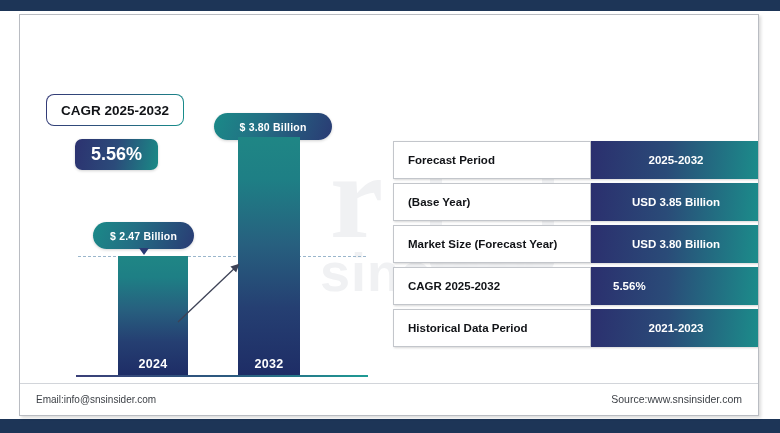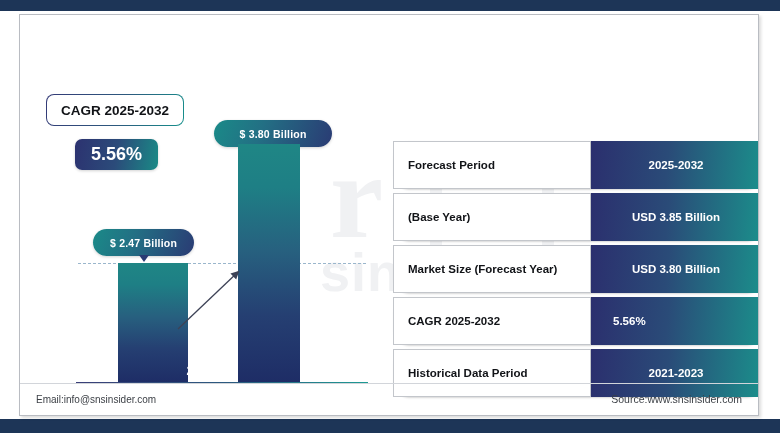--- a/index.html
+++ b/index.html
@@ -56,42 +56,42 @@
 
   .cagr-badge{
     position:absolute;left:55px;top:124px;width:83px;height:31px;border-radius:7px;
     background:linear-gradient(100deg,#2c3270 0%,#2b4b7a 50%,#1a8a86 100%);
     display:flex;align-items:center;justify-content:center;
     box-shadow:0 1px 3px rgba(0,0,0,.18);
   }
   .cagr-badge span{font-size:18px;font-weight:bold;color:#ffffff;}
 
   
-  .chart{position:absolute;left:46px;top:102px;width:300px;height:275px;}
+  .chart{position:absolute;left:46px;top:95px;width:300px;height:275px;}
 
   .dashed{
     position:absolute;left:12px;top:146px;width:288px;height:0;
     border-top:1.4px dashed #9ab6cc;
   }
 
   .baseline{
     position:absolute;left:10px;top:265px;width:292px;height:2px;
     background:linear-gradient(90deg,#3a3f78 0%,#2b5c80 55%,#1e9b94 100%);
   }
 
   .bar{
     position:absolute;bottom:10px;
     background:linear-gradient(180deg,#1f8685 0%,#1e7f85 18%,#27607f 45%,#253f72 72%,#1e2d66 100%);
   }
   .bar-2024{left:52px;width:70px;height:119px;}
   .bar-2032{left:172px;width:62px;height:238px;}
 
   .bar-year{
     position:absolute;bottom:4px;left:0;width:100%;text-align:center;
-    font-size:12.5px;font-weight:bold;color:#ffffff;letter-spacing:.3px;padding-left:48px;
+    font-size:12.5px;font-weight:bold;color:#ffffff;letter-spacing:.3px;
   }
 
   .pill{
     position:absolute;height:27px;border-radius:14px;
     background:linear-gradient(110deg,#1a8a88 0%,#236f84 40%,#2a3b74 100%);
     display:flex;align-items:center;justify-content:center;
     box-shadow:0 1px 3px rgba(0,0,0,.18);
   }
   .pill span{font-size:10.5px;font-weight:bold;color:#ffffff;letter-spacing:.2px;}
   .pill::after{
@@ -100,23 +100,22 @@
     border-top:7px solid #2a3b74;
   }
   .pill-2024{left:27px;width:101px;top:112px;}
   .pill-2032{left:148px;width:118px;top:3px;}
 
   .arrow{position:absolute;left:108px;top:148px;width:72px;height:68px;}
 
   
   .table{position:absolute;left:373px;top:126px;width:368px;}
   .trow{
-    position:relative;height:48px;margin-bottom:4px;display:flex;
+    position:relative;height:38px;margin-bottom:4px;display:flex;
     box-shadow:1px 1px 2px rgba(0,0,0,.16);
-    border-radius:15px;
   }
   .tlabel{
     width:198px;background:#ffffff;border:1px solid #c3c6cb;box-sizing:border-box;
     display:flex;align-items:center;padding-left:14px;
   }
   .tlabel span{font-size:11.5px;font-weight:bold;color:#111317;}
   .tval{
     flex:1;background:linear-gradient(95deg,#2b2f6e 0%,#2a4b78 45%,#1b8e8b 100%);
     display:flex;align-items:center;
   }

